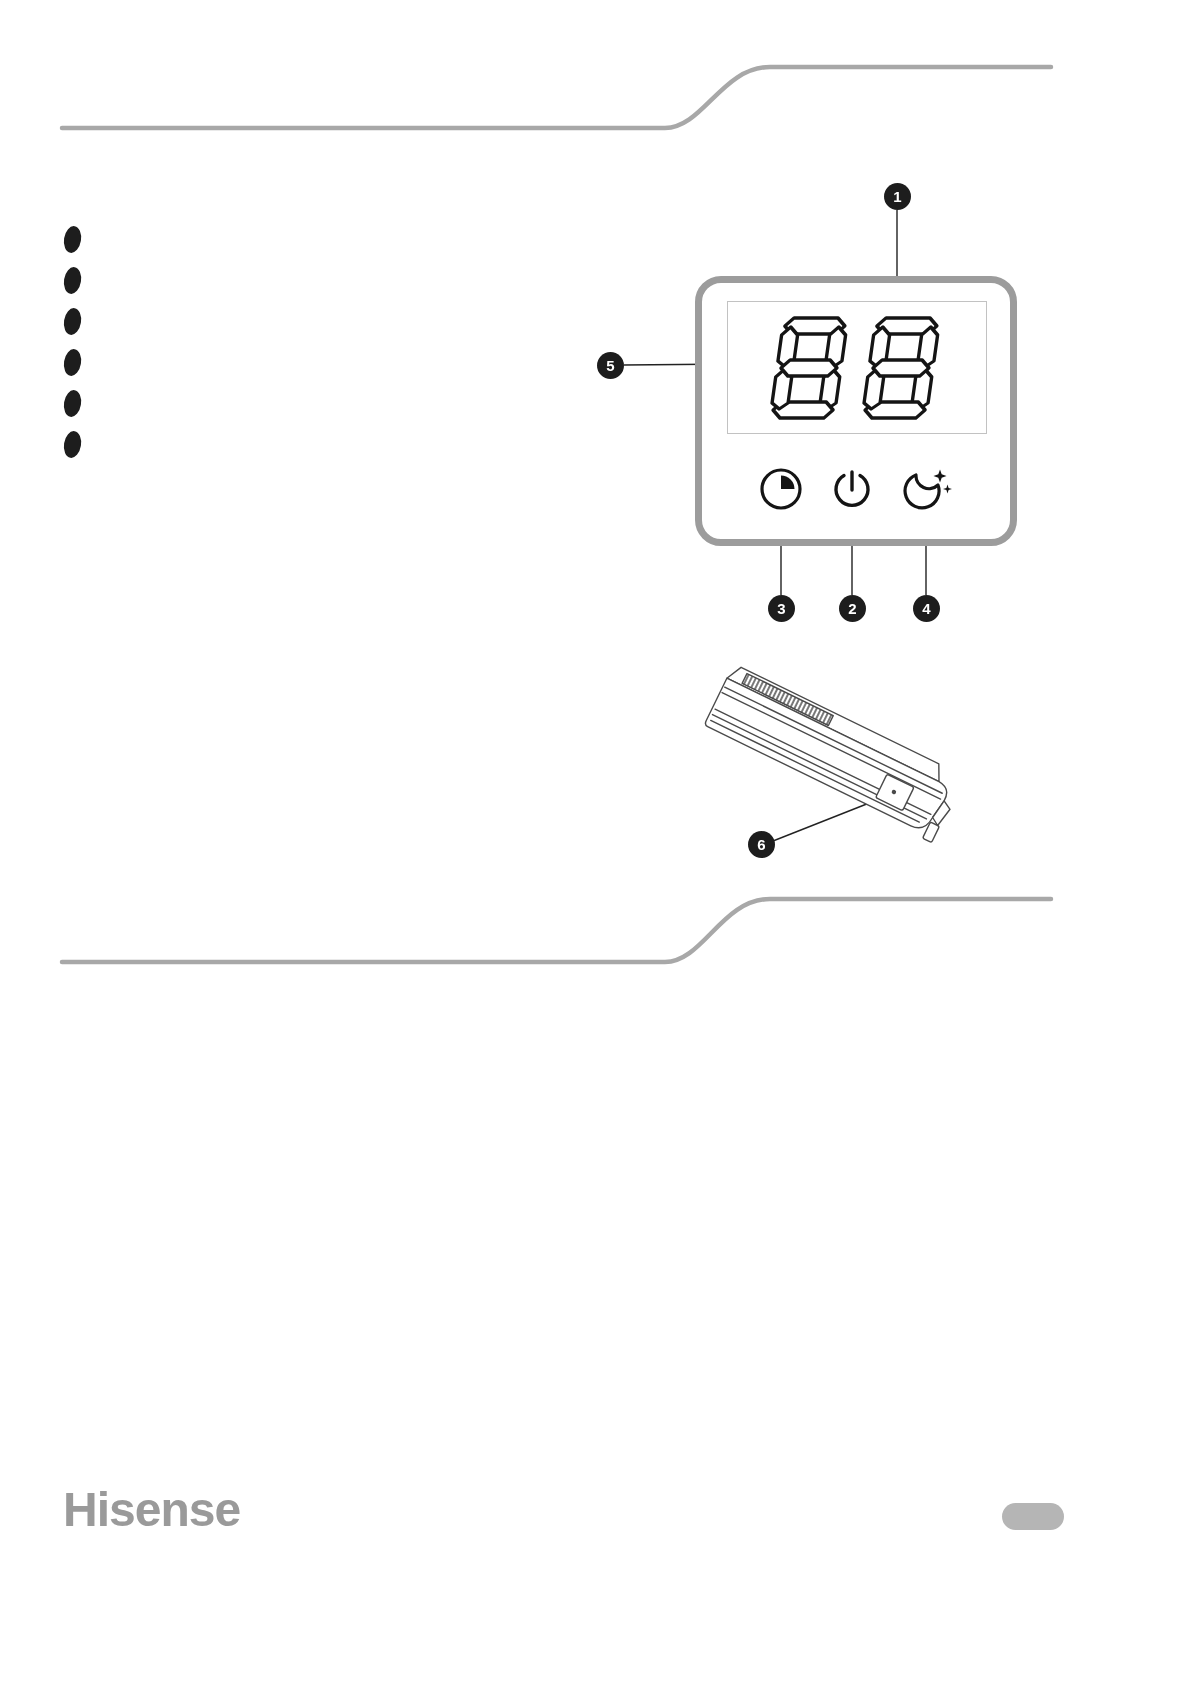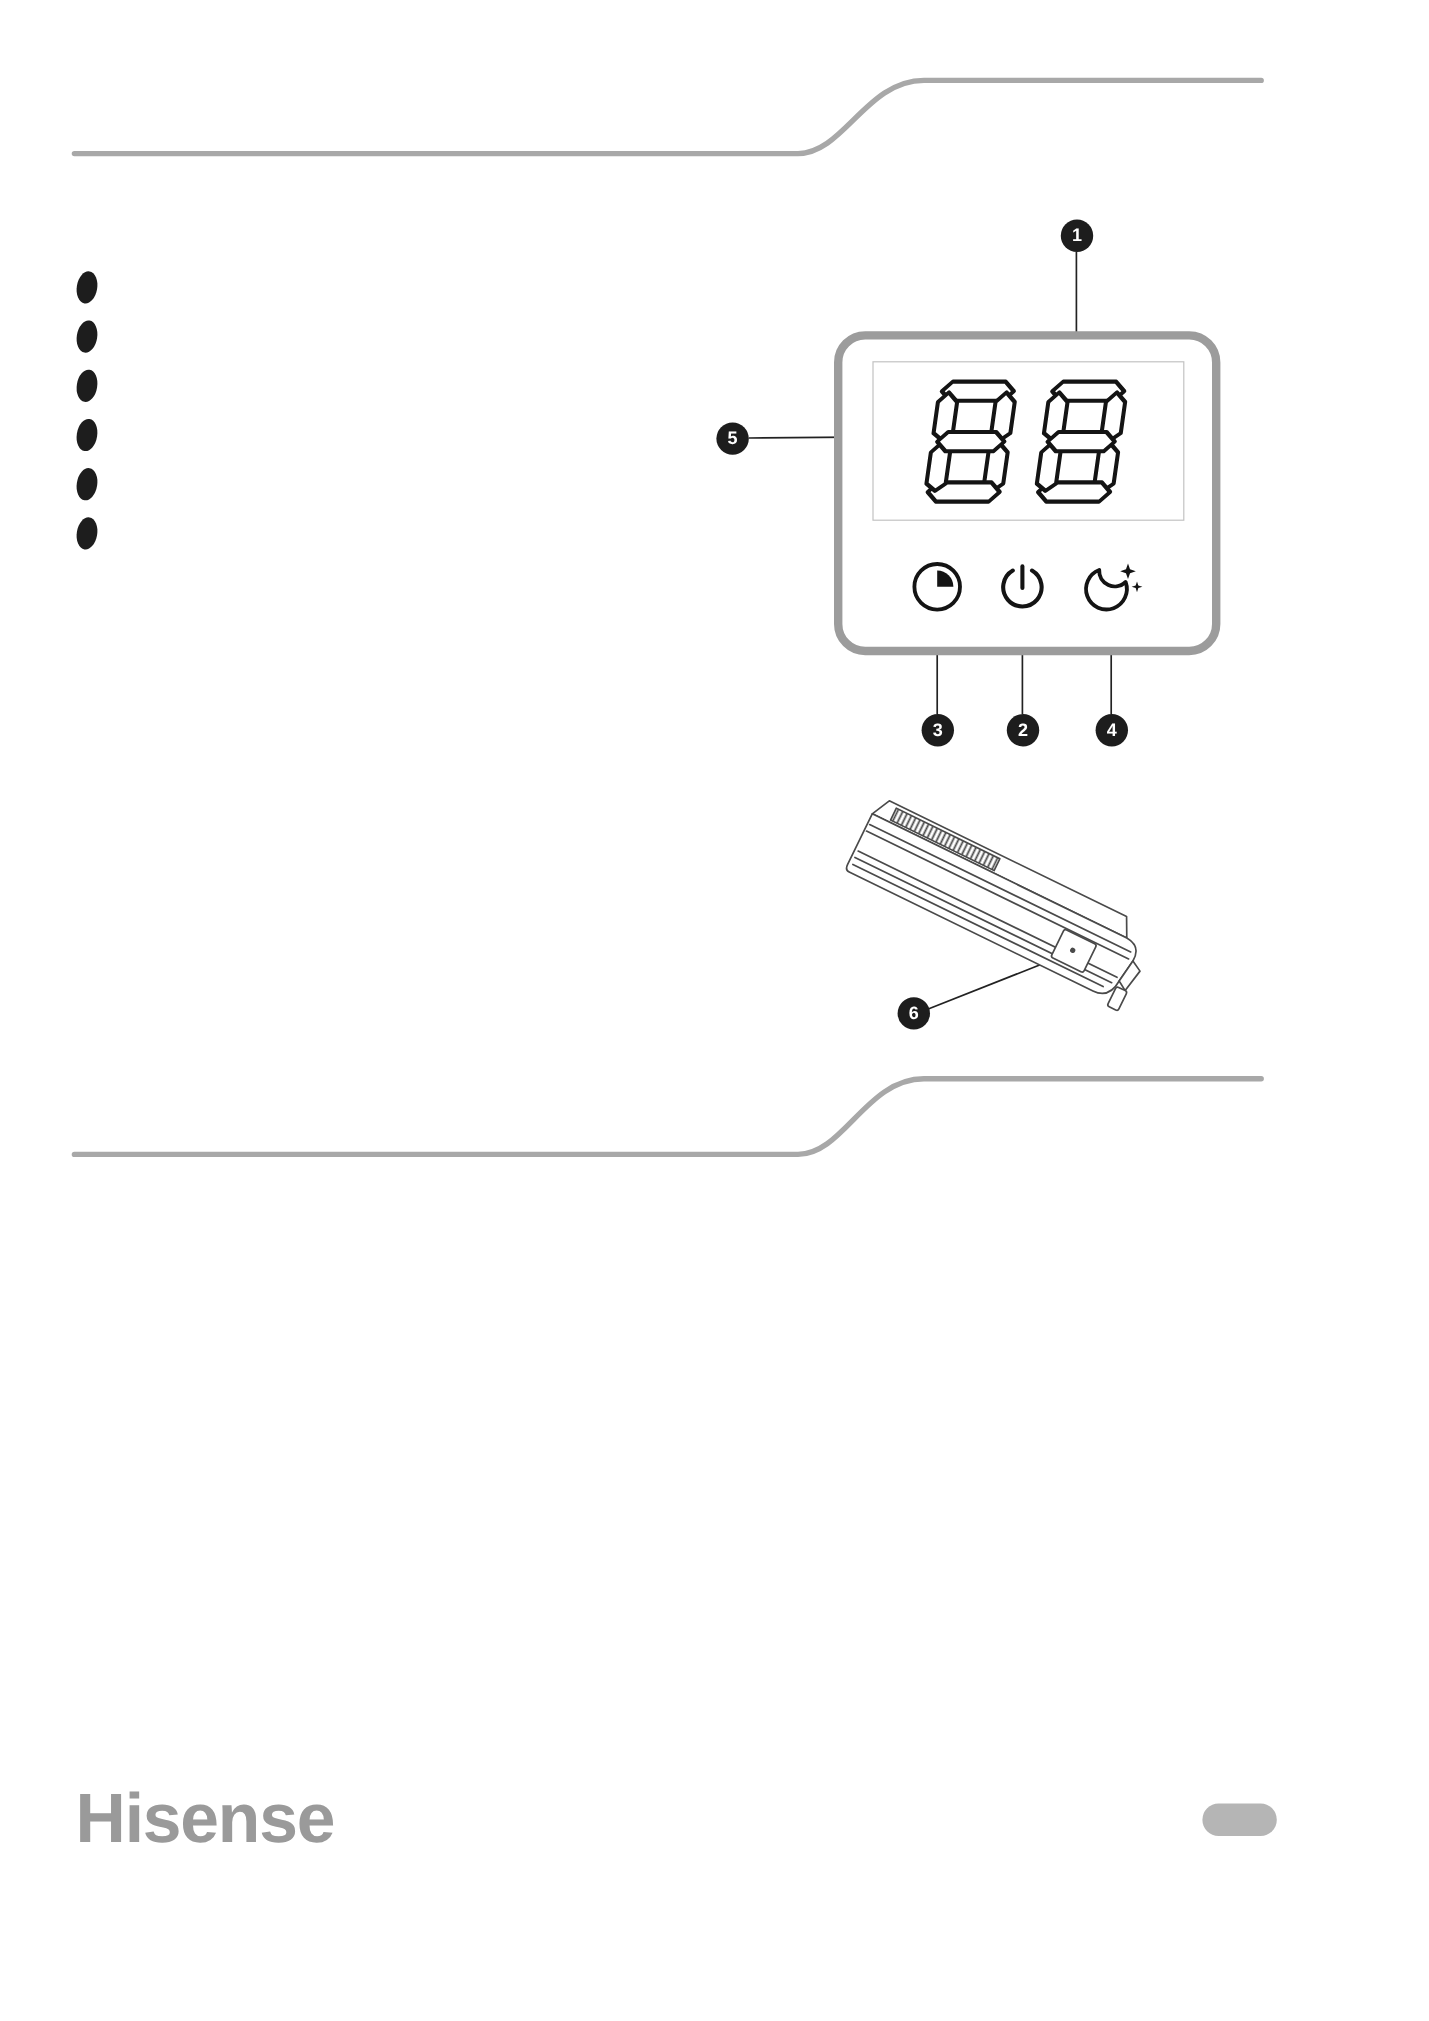--- a/index.html
+++ b/index.html
@@ -55,21 +55,21 @@
   .c2 { left: 839px; top: 595px; }
   .c3 { left: 768px; top: 595px; }
   .c4 { left: 913px; top: 595px; }
   .c5 { left: 597px; top: 352px; }
   .c6 { left: 748px; top: 831px; }
 
   .unit-drawing { position: absolute; left: 700px; top: 640px; }
 
   .logo {
     position: absolute; left: 63px; top: 1482px;
-    font-size: 58px; font-weight: bold; letter-spacing: -1px;
+    font-size: 48px; font-weight: bold; letter-spacing: -1px;
     color: var(--logo, #9a9a9a);
   }
   .pill {
     position: absolute; left: 1002px; top: 1503px;
     width: 62px; height: 27px; border-radius: 14px;
     background: var(--pill, #b5b5b5);
   }
 </style>
 </head>
 <body>

